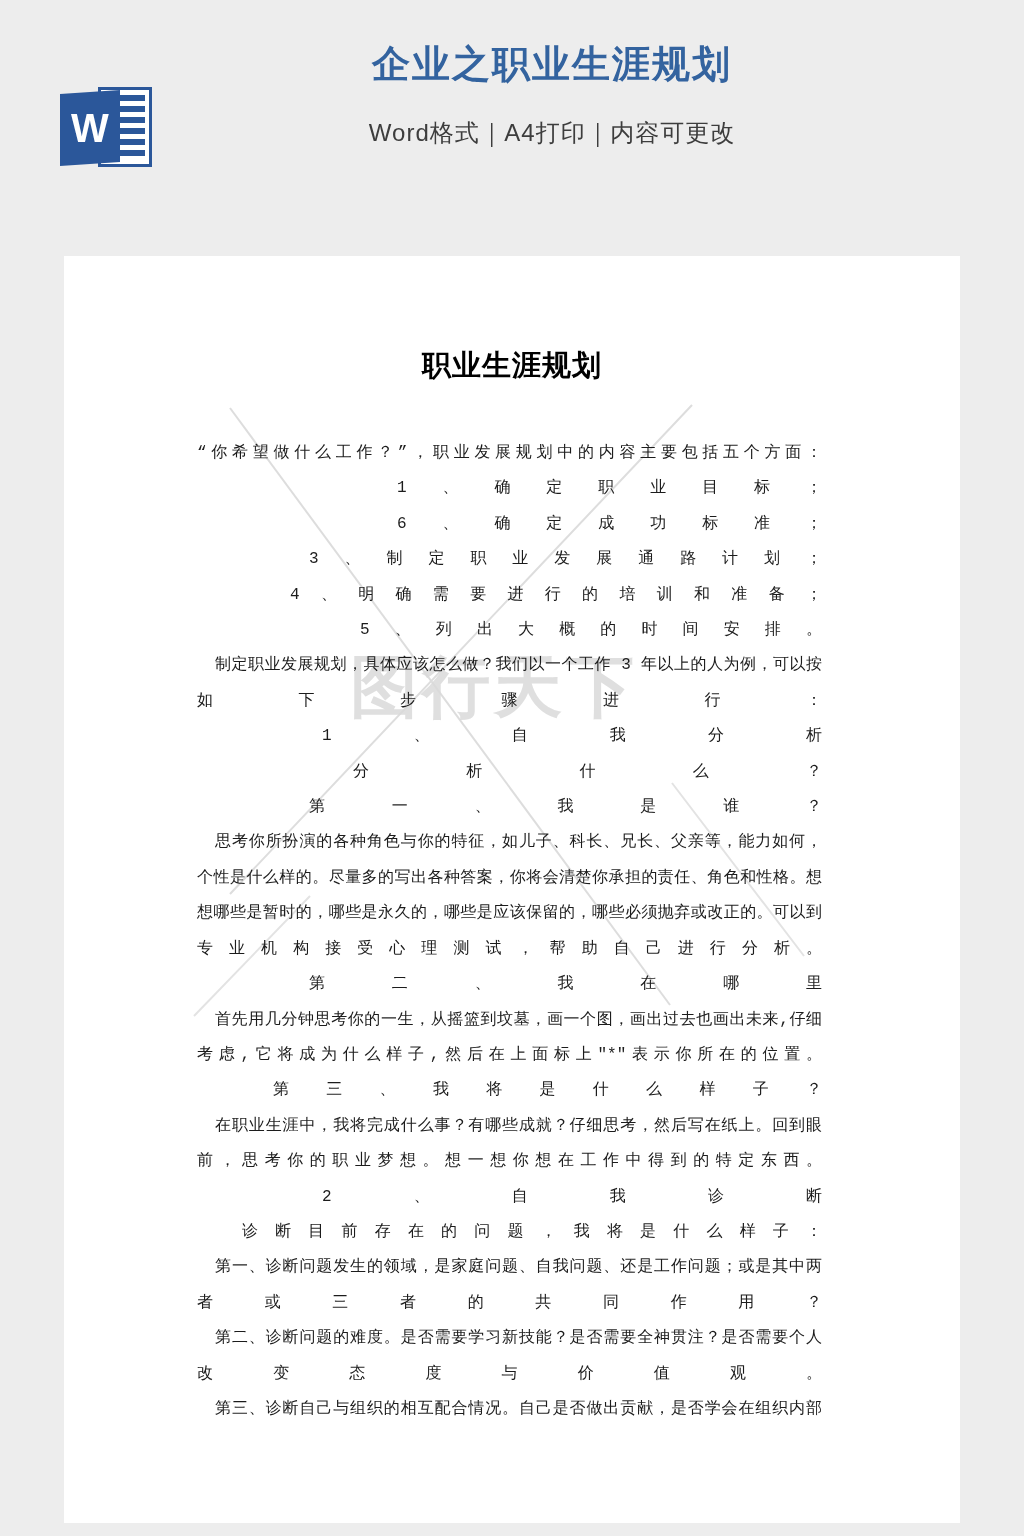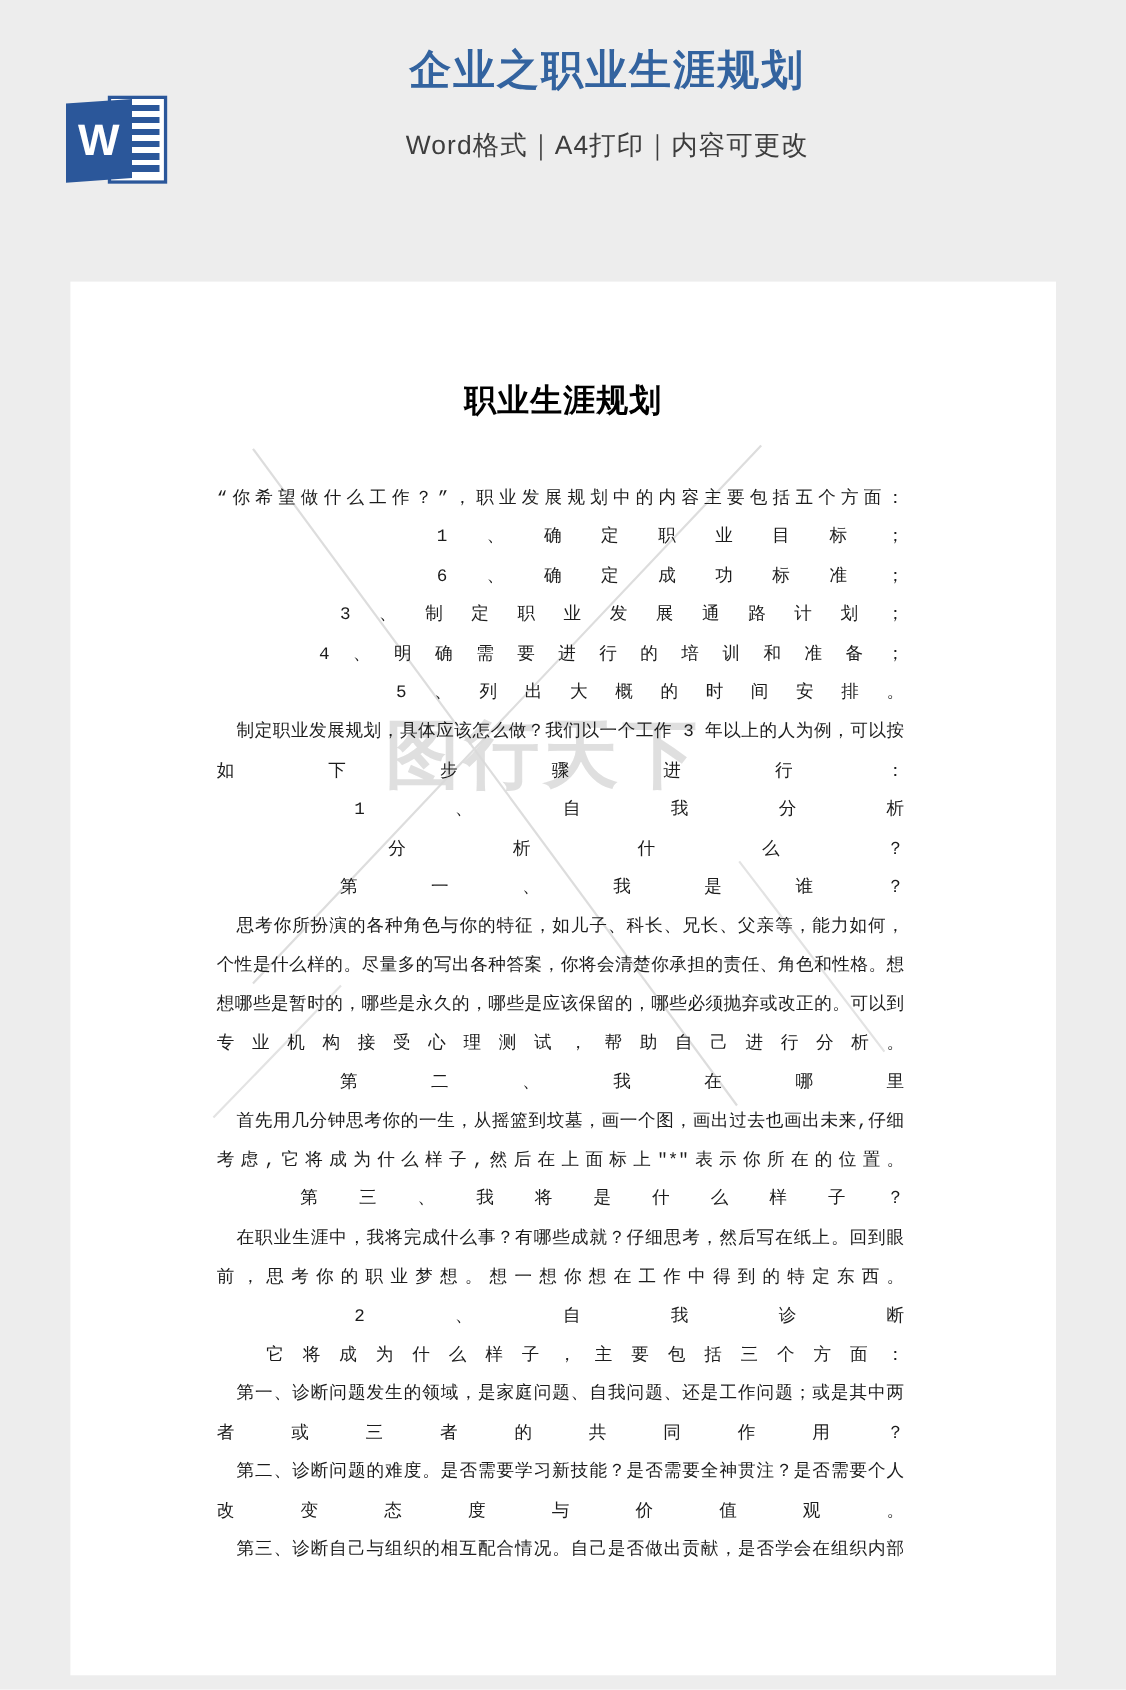--- a/index.html
+++ b/index.html
@@ -139,20 +139,20 @@
     <div class="dline">个性是什么样的。尽量多的写出各种答案，你将会清楚你承担的责任、角色和性格。想</div>
     <div class="dline">想哪些是暂时的，哪些是永久的，哪些是应该保留的，哪些必须抛弃或改正的。可以到</div>
     <div class="dline">专业机构接受心理测试，帮助自己进行分析。</div>
     <div class="dline p112">第二、我在哪里</div>
     <div class="dline ind">首先用几分钟思考你的一生，从摇篮到坟墓，画一个图，画出过去也画出未来,仔细</div>
     <div class="dline">考虑,它将成为什么样子,然后在上面标上"*"表示你所在的位置。</div>
     <div class="dline p76">第三、我将是什么样子？</div>
     <div class="dline ind">在职业生涯中，我将完成什么事？有哪些成就？仔细思考，然后写在纸上。回到眼</div>
     <div class="dline">前，思考你的职业梦想。想一想你想在工作中得到的特定东西。</div>
     <div class="dline p125">2、自我诊断</div>
-    <div class="dline p45">它将成为什么样子，主要包括三个方面：</div>
+    <div class="dline p45">诊断目前存在的问题，我将是什么样子：</div>
     <div class="dline ind">第一、诊断问题发生的领域，是家庭问题、自我问题、还是工作问题；或是其中两</div>
     <div class="dline">者或三者的共同作用？</div>
     <div class="dline ind">第二、诊断问题的难度。是否需要学习新技能？是否需要全神贯注？是否需要个人</div>
     <div class="dline">改变态度与价值观。</div>
     <div class="dline ind">第三、诊断自己与组织的相互配合情况。自己是否做出贡献，是否学会在组织内部</div>
   </div>
 </div>
 
 </body></html>

